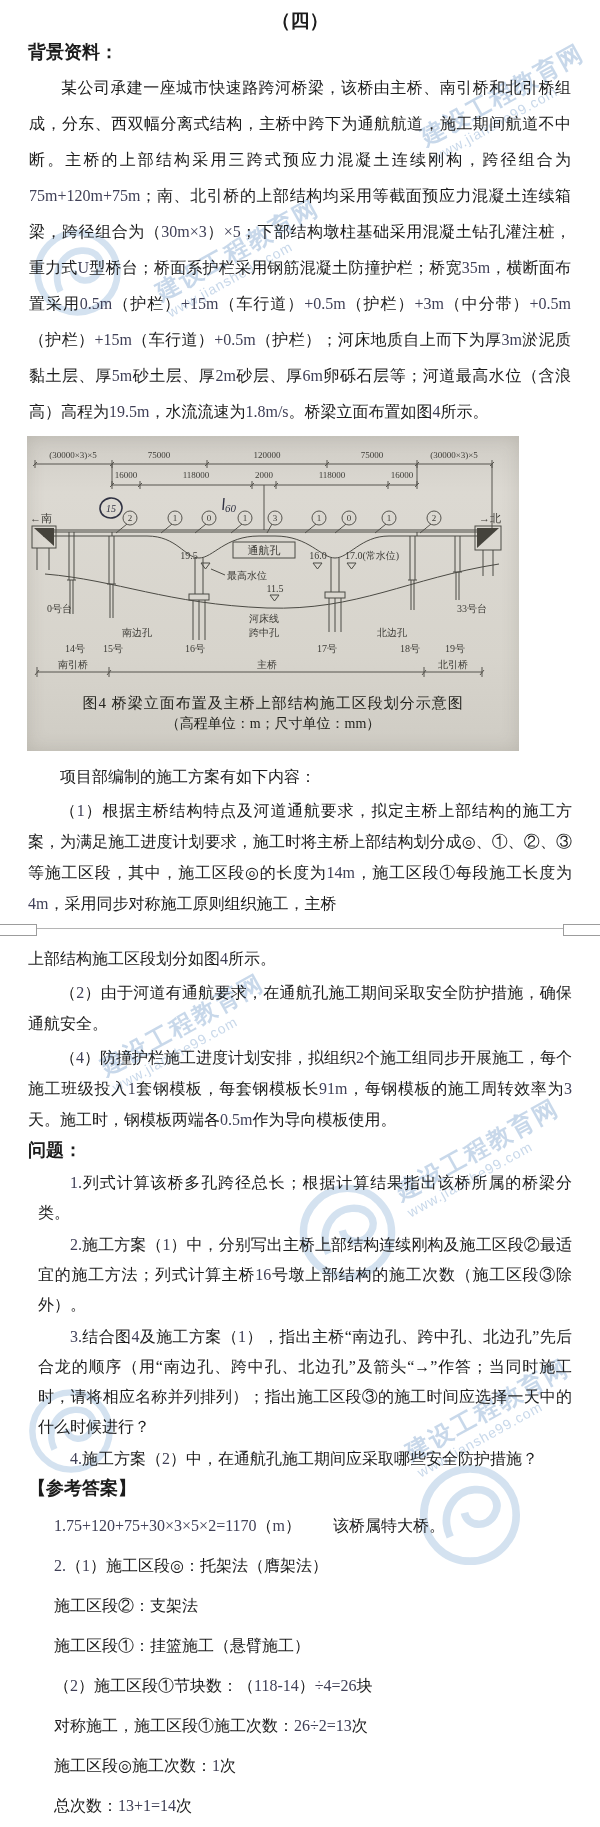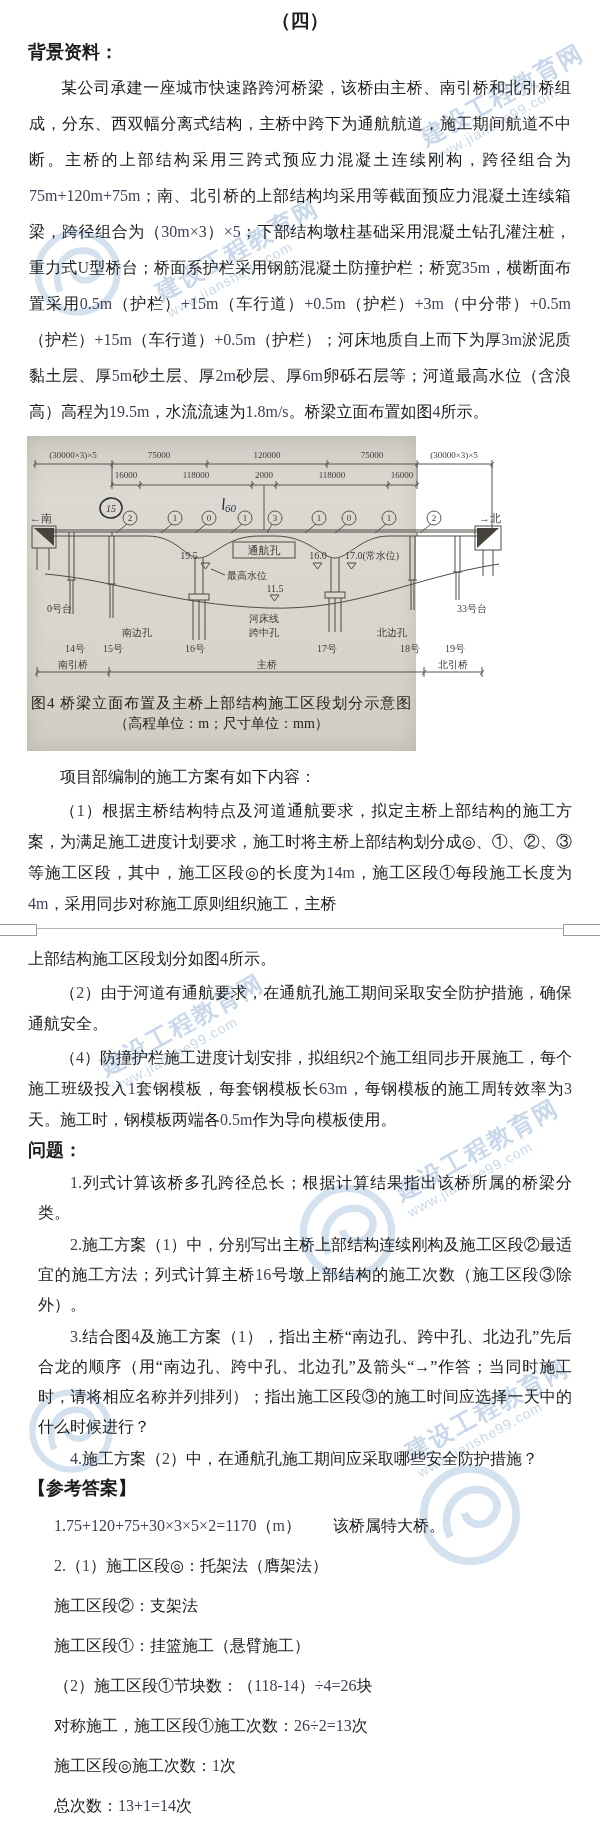--- a/index.html
+++ b/index.html
@@ -20,21 +20,21 @@
   .ans p{font-size:16px;line-height:29px;margin:11px;padding-left:15px;text-align:left;}
   
   .lat{font-family:"Liberation Serif","DejaVu Serif",serif;color:#3f3f56;}
   
   .pagebreak{position:relative;height:12px;margin:4px -28px 8px -28px;}
   .pagebreak::before{content:"";position:absolute;left:0;right:0;top:5px;border-top:1px solid #b5b5b5;}
   .pb-box{position:absolute;top:1px;width:36px;height:10px;border:1px solid #9c9c9c;background:#fff;}
   .pb-left{left:0;border-left:none;}
   .pb-right{right:0;border-right:none;}
   
-  .figure-scan{width:389px;margin:6px 0 10px -1px;background:linear-gradient(180deg,#cfccc5,#dcd9d2 18%,#d7d4cc 70%,#cfccc4);
+  .figure-scan{width:492px;margin:6px 0 10px -1px;background:linear-gradient(180deg,#cfccc5,#dcd9d2 18%,#d7d4cc 70%,#cfccc4);
                padding:6px 0 8px 0;box-shadow:inset 0 0 18px rgba(90,85,70,.18);}
   .figure-scan svg{display:block;}
   .fig-caption{text-align:center;font-size:15px;color:#24241f;margin:4px 0 0 0;letter-spacing:1px;}
   .fig-units{text-align:center;font-size:14px;color:#24241f;margin:2px 0 10px 0;}
   
   .wm{position:absolute;z-index:1;pointer-events:none;transform:rotate(-29deg);
       color:rgba(125,162,204,0.42);text-align:left;line-height:1.15;font-family:"Liberation Sans","DejaVu Sans",sans-serif;}
   .wm .wm-site{font-size:24px;font-weight:bold;letter-spacing:2px;}
   .wm .wm-url{font-size:14px;letter-spacing:1px;}
   .swirl{position:absolute;z-index:1;pointer-events:none;opacity:.38;}
@@ -318,21 +318,21 @@
     </div>
 
     <div class="pagebreak">
       <span class="pb-box pb-left"></span>
       <span class="pb-box pb-right"></span>
     </div>
 
     <div class="plan">
       <p class="cont">上部结构施工区段划分如图<span class="lat">4</span>所示。</p>
       <p>（<span class="lat">2</span>）由于河道有通航要求，在通航孔施工期间采取安全防护措施，确保通航安全。</p>
-      <p>（<span class="lat">4</span>）防撞护栏施工进度计划安排，拟组织<span class="lat">2</span>个施工组同步开展施工，每个施工班级投入<span class="lat">1</span>套钢模板，每套钢模板长<span class="lat">63m</span>，每钢模板的施工周转效率为<span class="lat">3</span>天。施工时，钢模板两端各<span class="lat">0.5m</span>作为导向模板使用。</p>
+      <p>（<span class="lat">4</span>）防撞护栏施工进度计划安排，拟组织<span class="lat">2</span>个施工组同步开展施工，每个施工班级投入<span class="lat">1</span>套钢模板，每套钢模板长<span class="lat">91m</span>，每钢模板的施工周转效率为<span class="lat">3</span>天。施工时，钢模板两端各<span class="lat">0.5m</span>作为导向模板使用。</p>
     </div>
 
     <div class="q">
       <h2 class="sec">问题：</h2>
       <p><span class="lat">1.</span>列式计算该桥多孔跨径总长；根据计算结果指出该桥所属的桥梁分类。</p>
       <p><span class="lat">2.</span>施工方案（<span class="lat">1</span>）中，分别写出主桥上部结构连续刚构及施工区段②最适宜的施工方法；列式计算主桥<span class="lat">16</span>号墩上部结构的施工次数（施工区段③除外）。</p>
       <p><span class="lat">3.</span>结合图<span class="lat">4</span>及施工方案（<span class="lat">1</span>），指出主桥“南边孔、跨中孔、北边孔”先后合龙的顺序（用“南边孔、跨中孔、北边孔”及箭头“→”作答；当同时施工时，请将相应名称并列排列）；指出施工区段③的施工时间应选择一天中的什么时候进行？</p>
       <p><span class="lat">4.</span>施工方案（<span class="lat">2</span>）中，在通航孔施工期间应采取哪些安全防护措施？</p>
     </div>
 

